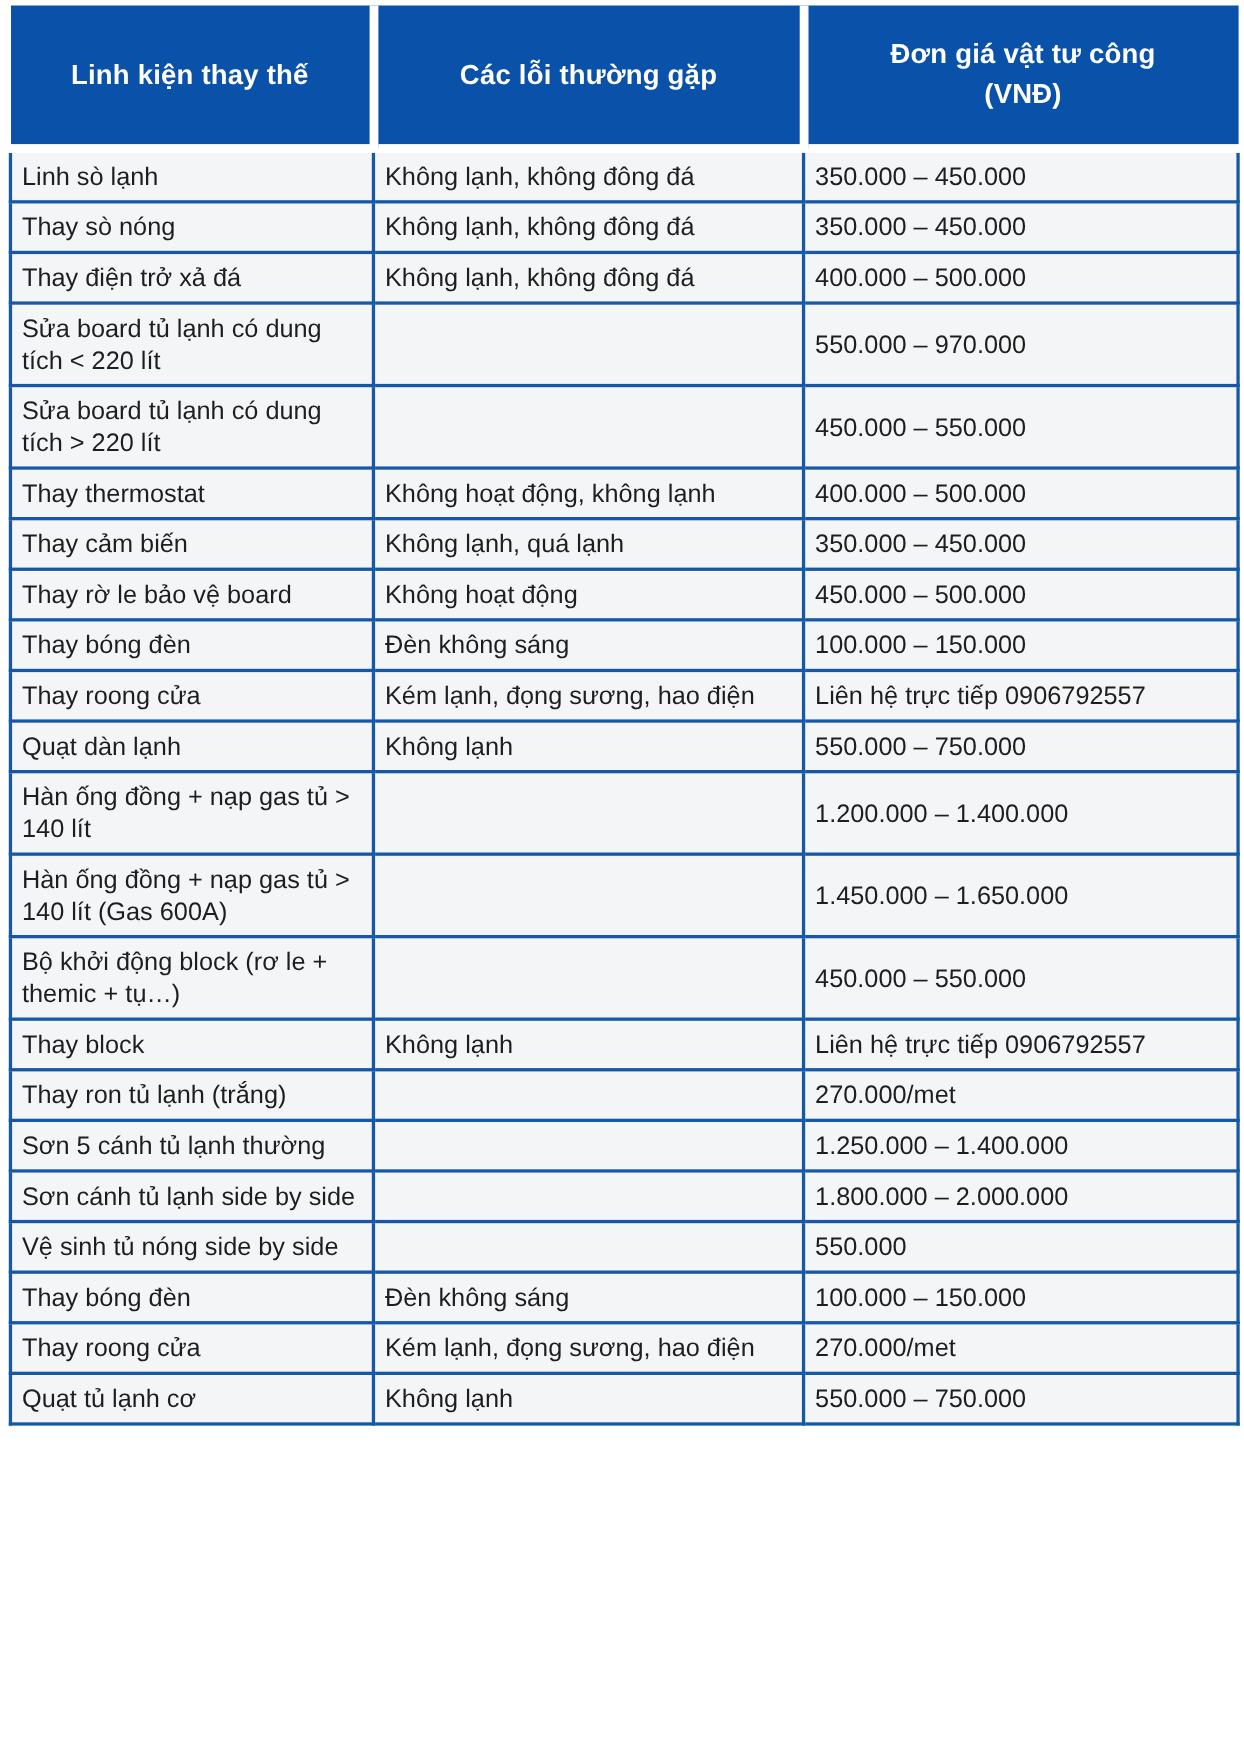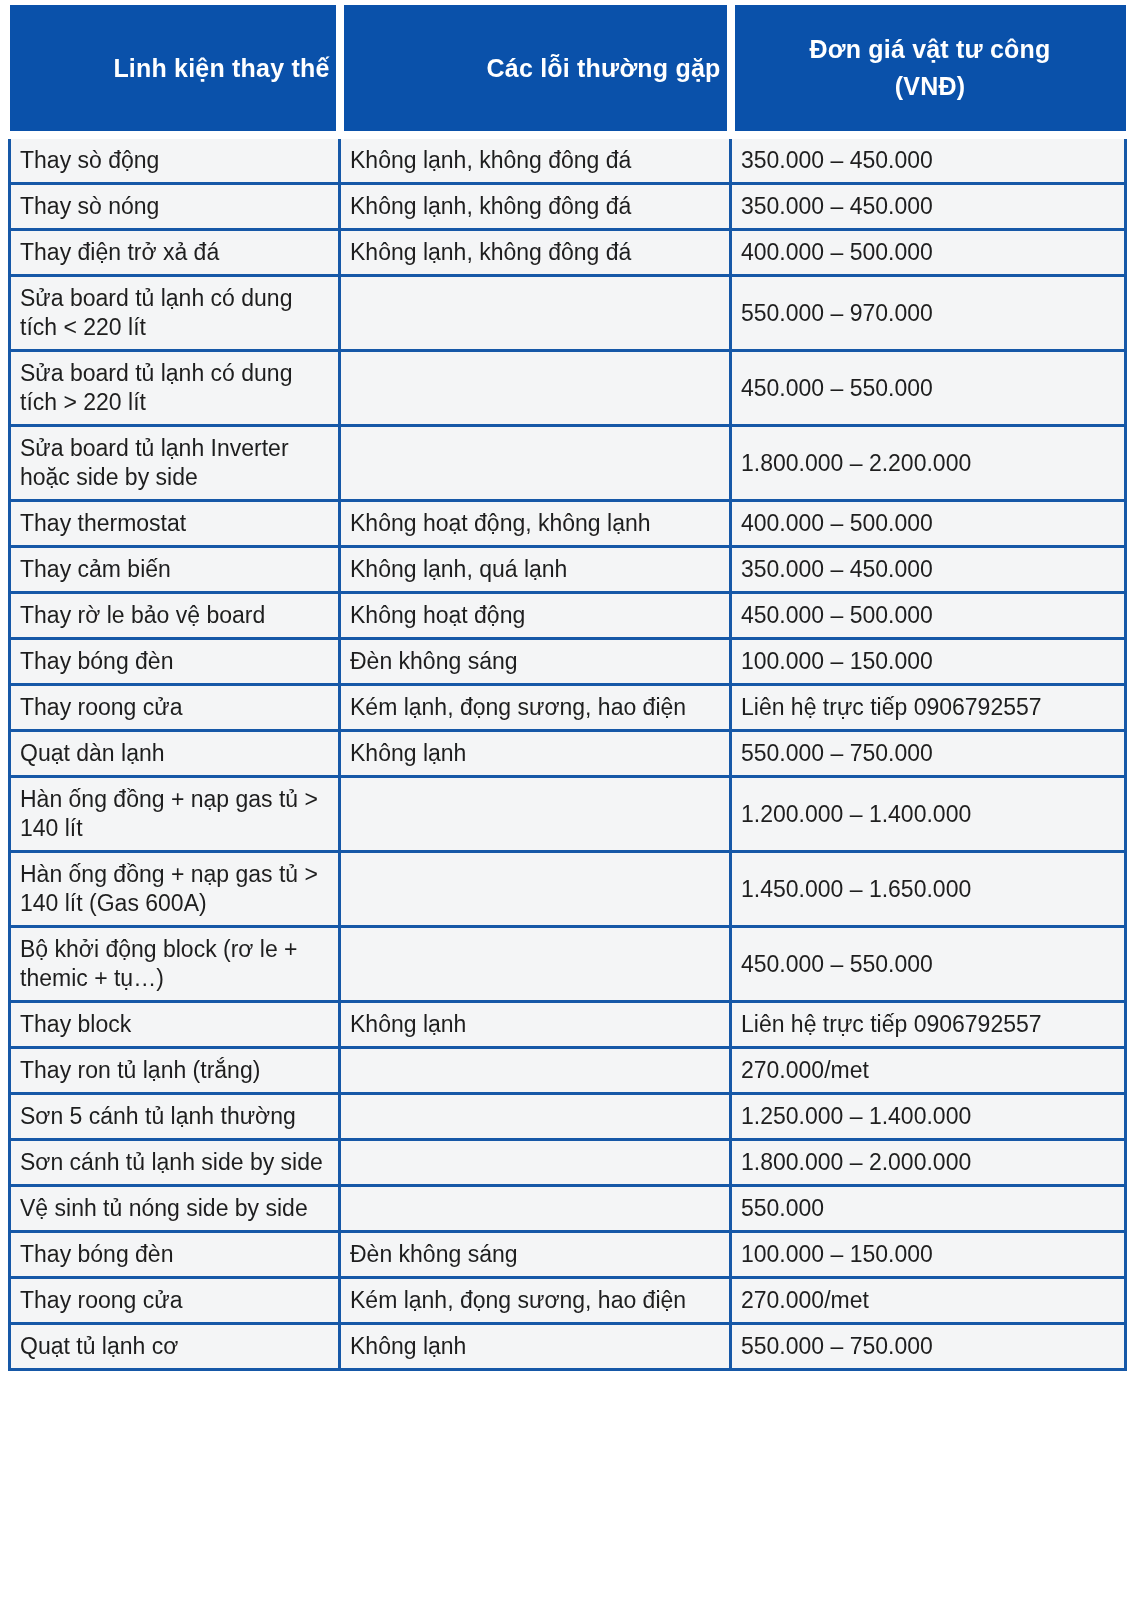--- a/index.html
+++ b/index.html
@@ -37,21 +37,20 @@
     font-weight:bold;
     height:130px;
     text-align:center;
     vertical-align:middle;
     border-bottom:8px solid #ffffff;
     padding:0 6px;
     letter-spacing:.2px;
   }
   thead th.gap-right{
     border-right:8px solid #ffffff;
-    text-align:right;
   }
   thead th .hdr-line{display:block;line-height:37px;}
   tbody tr{height:46px;}
   tbody td{
     background:var(--cell-bg);
     border:3px solid var(--border-color);
     font-size:23px;
     line-height:29px;
     padding:7px 8px 7px 9px;
     vertical-align:middle;
@@ -77,21 +76,21 @@
           <span class="hdr-line">Các lỗi thường gặp</span>
         </th>
         <th>
           <span class="hdr-line">Đơn giá vật tư công</span>
           <span class="hdr-line">(VNĐ)</span>
         </th>
       </tr>
     </thead>
     <tbody id="table-body">
   <tr>
-    <td>Thay sò động</td>
+    <td>Linh sò lạnh</td>
     <td>Không lạnh, không đông đá</td>
     <td>350.000 – 450.000</td>
   </tr>
 
   <tr>
     <td>Thay sò nóng</td>
     <td>Không lạnh, không đông đá</td>
     <td>350.000 – 450.000</td>
   </tr>
 
@@ -107,25 +106,20 @@
     <td></td>
     <td>550.000 – 970.000</td>
   </tr>
 
   <tr>
     <td>Sửa board tủ lạnh có dung tích &gt; 220 lít</td>
     <td></td>
     <td>450.000 – 550.000</td>
   </tr>
 
-  <tr>
-    <td>Sửa board tủ lạnh Inverter hoặc side by side</td>
-    <td></td>
-    <td>1.800.000 – 2.200.000</td>
-  </tr>
 
   <tr>
     <td>Thay thermostat</td>
     <td>Không hoạt động, không lạnh</td>
     <td>400.000 – 500.000</td>
   </tr>
 
   <tr>
     <td>Thay cảm biến</td>
     <td>Không lạnh, quá lạnh</td>

